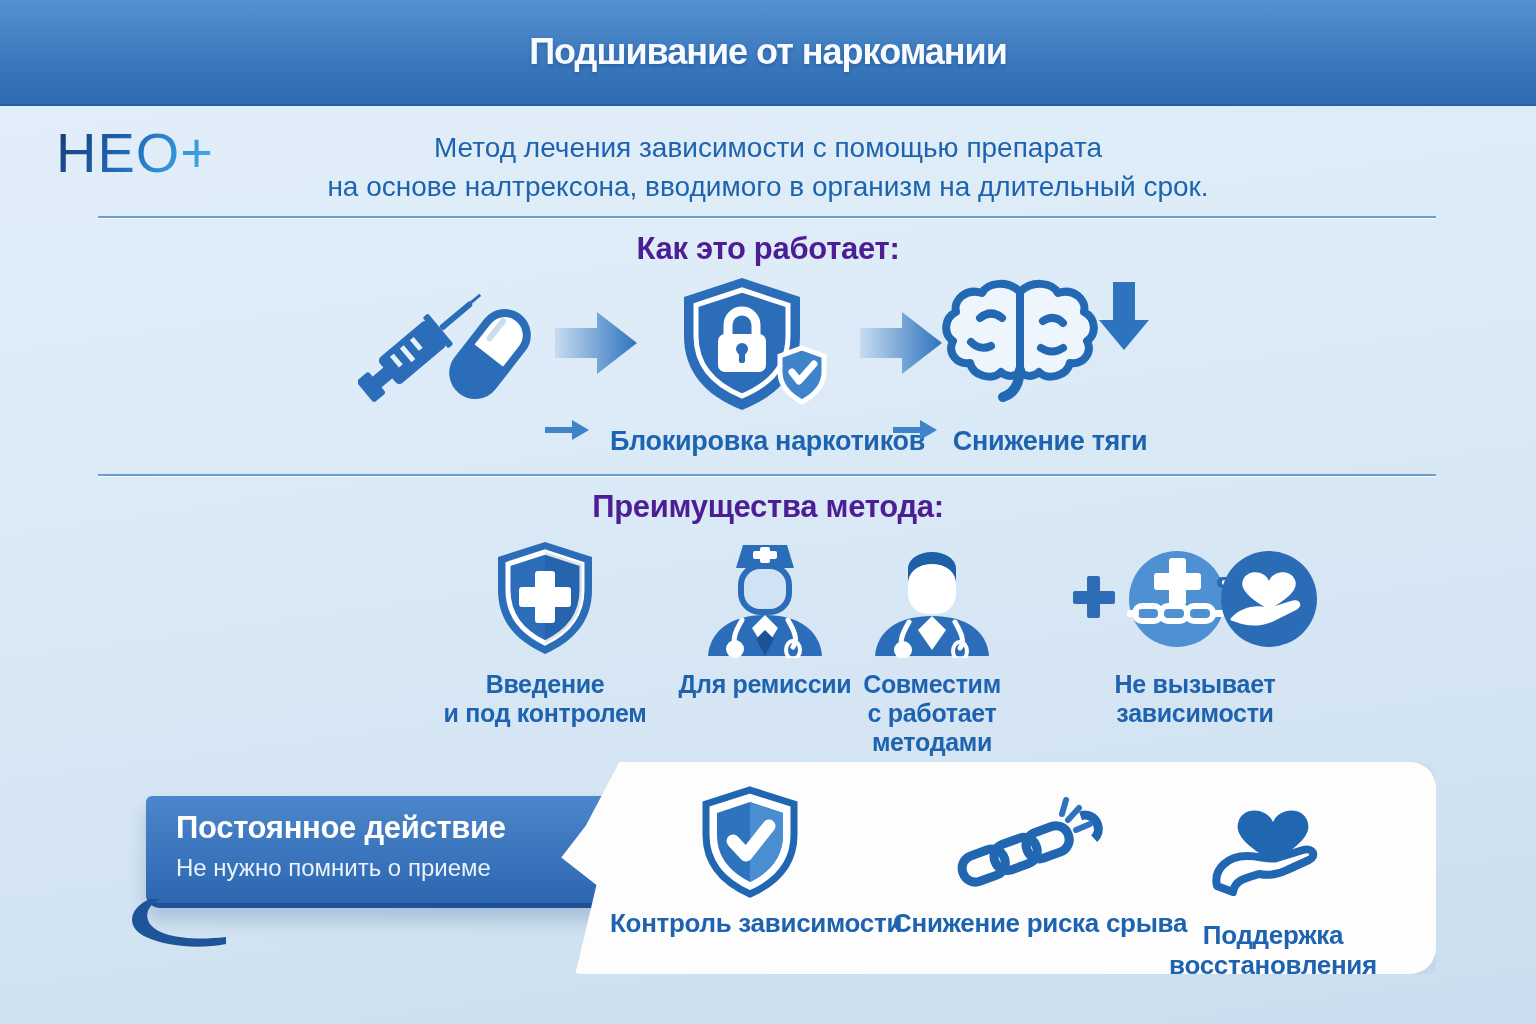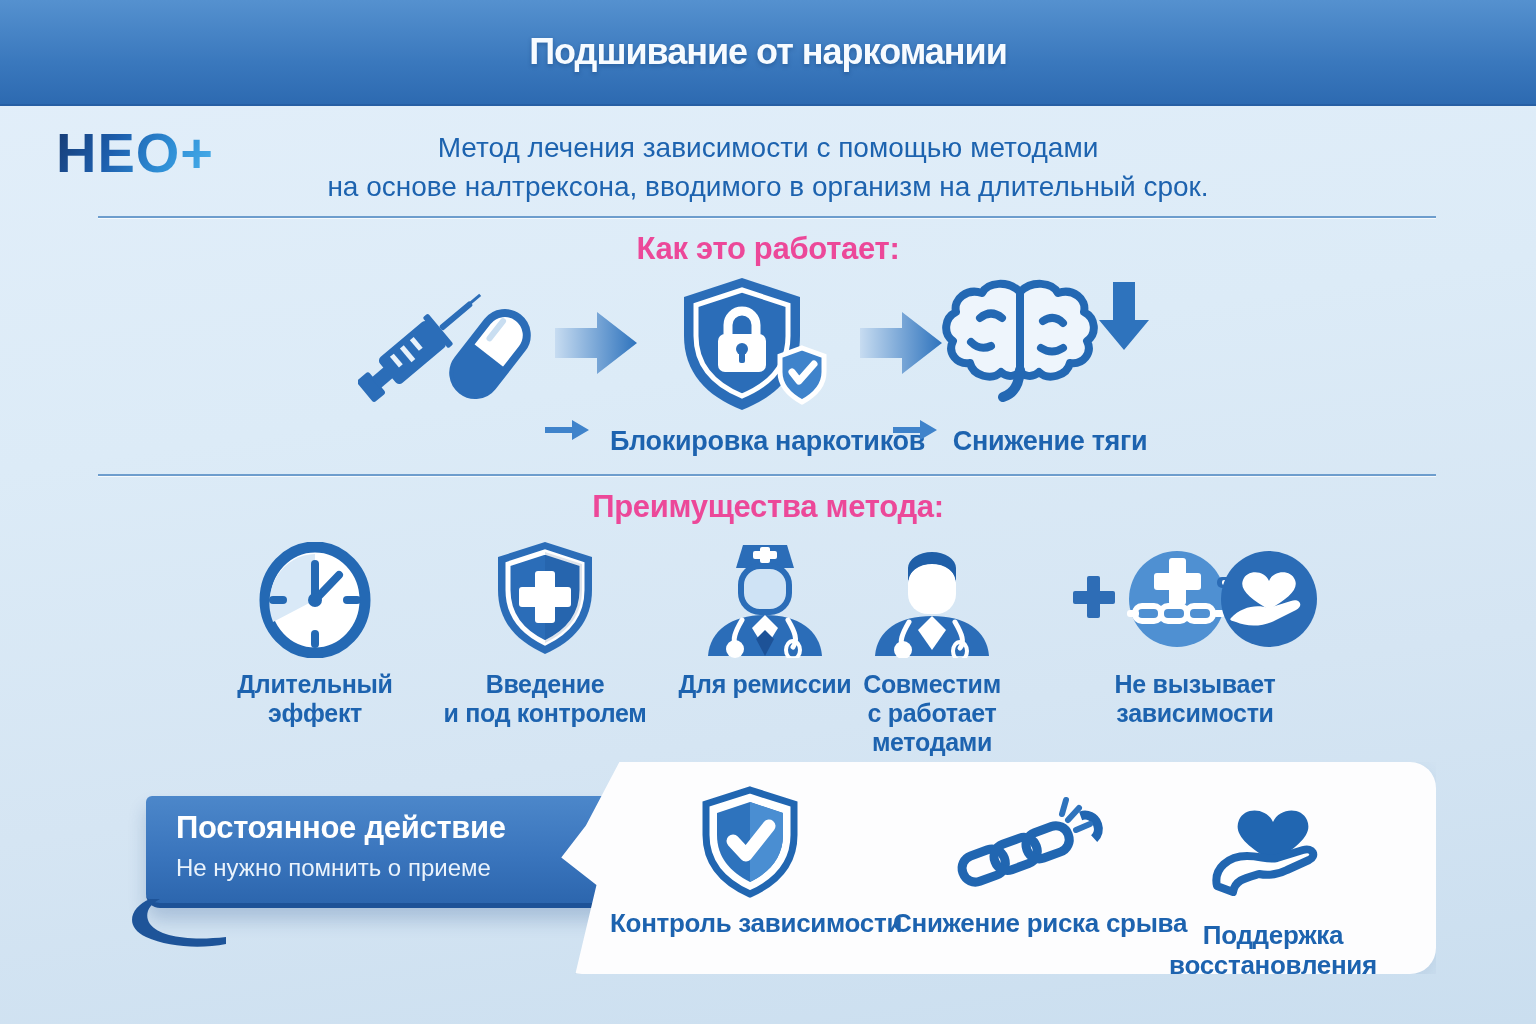--- a/index.html
+++ b/index.html
@@ -12,34 +12,34 @@
     position:absolute;top:0;left:0;width:1536px;height:104px;
     background:linear-gradient(180deg,#5591cf 0%,#3a78bd 60%,#2d6ab1 100%);
     border-bottom:2px solid #275fa4;
     display:flex;align-items:center;justify-content:center;
   }
   .banner h1{
     margin:0;color:#f7fbff;font-size:36px;font-weight:700;letter-spacing:-1px;
     text-shadow:0 2px 4px rgba(10,50,100,.35);
   }
   .logo{
-    position:absolute;left:56px;top:120px;font-size:56px;font-weight:700;letter-spacing:1px;
+    position:absolute;left:56px;top:120px;font-size:56px;font-weight:400;letter-spacing:1px;
     background:linear-gradient(120deg,#16386f 0%,#1d5fae 38%,#2f8fd6 68%,#4db4ee 100%);
     -webkit-background-clip:text;background-clip:text;color:transparent;
   }
   .subtitle{
     position:absolute;top:128px;left:0;width:1536px;text-align:center;
     color:#1d63af;font-size:28px;line-height:39px;font-weight:500;
   }
   .divider{position:absolute;left:98px;width:1338px;height:2px;background:#6d9dcd;box-shadow:0 1px 0 rgba(255,255,255,.7);}
   .div1{top:216px;}
   .div2{top:474px;}
   .section-heading{
     position:absolute;left:0;width:1536px;text-align:center;
-    color:#ec4899;font-size:31px;font-weight:700;letter-spacing:-.3px;
+    color:#4c1d95;font-size:31px;font-weight:700;letter-spacing:-.3px;
   }
   .h-how{top:231px;}
   .h-adv{top:489px;}
   .how-row{position:absolute;top:276px;left:0;width:1536px;height:185px;}
   .how-step{position:absolute;text-align:center;}
   .how-icon-box{height:138px;display:flex;align-items:flex-end;justify-content:center;}
   .step-label{margin-top:12px;color:#1d63af;font-size:27px;font-weight:600;white-space:nowrap;letter-spacing:-.3px;}
   .big-arrow{position:absolute;top:36px;}
   .small-arrow{position:absolute;top:144px;}
   .adv-row{position:absolute;top:536px;left:0;width:1536px;height:220px;}
@@ -69,21 +69,21 @@
 </style>
 </head>
 <body>
 
 <header class="banner">
   <h1>Подшивание от наркомании</h1>
 </header>
 
 <div class="logo">НЕО+</div>
 <div class="subtitle">
-  <div>Метод лечения зависимости с помощью методами</div>
+  <div>Метод лечения зависимости с помощью препарата</div>
   <div>на основе налтрексона, вводимого в организм на длительный срок.</div>
 </div>
 
 <div class="divider div1"></div>
 
 <div class="section-heading h-how">Как это работает:</div>
 
 <div class="how-row">
 
   <div class="how-step" style="left:310px;width:280px;">
@@ -169,37 +169,20 @@
     <div class="step-label">Снижение тяги</div>
   </div>
 </div>
 
 <div class="divider div2"></div>
 
 <div class="section-heading h-adv">Преимущества метода:</div>
 
 <div class="adv-row">
 
-  <div class="adv-item" style="left:195px;width:240px;">
-    <div class="adv-icon-box">
-      <svg width="112" height="116" viewBox="0 0 112 116">
-        <ellipse cx="56" cy="58" rx="50" ry="53" fill="#ffffff" stroke="#2469b4" stroke-width="11"></ellipse>
-        <path d="M56 58 L56 12 A46 49 0 0 0 14 80 Z" fill="#d9e9f7"></path>
-        <line x1="56" y1="58" x2="56" y2="22" stroke="#2469b4" stroke-width="8" stroke-linecap="round"></line>
-        <line x1="56" y1="58" x2="80" y2="33" stroke="#2469b4" stroke-width="8" stroke-linecap="round"></line>
-        <circle cx="56" cy="58" r="7" fill="#2469b4"></circle>
-        <line x1="88" y1="58" x2="98" y2="58" stroke="#2469b4" stroke-width="8" stroke-linecap="round"></line>
-        <line x1="14" y1="58" x2="24" y2="58" stroke="#2469b4" stroke-width="8" stroke-linecap="round"></line>
-        <line x1="56" y1="92" x2="56" y2="102" stroke="#2469b4" stroke-width="8" stroke-linecap="round"></line>
-      </svg>
-    </div>
-    <div class="adv-label">
-      <div>Длительный эффект</div>
-    </div>
-  </div>
 
   <div class="adv-item" style="left:425px;width:240px;">
     <div class="adv-icon-box">
       <svg width="118" height="120" viewBox="0 0 118 120">
         <path d="M59 4 L106 19 V52 C106 83 88 103 59 116 C30 103 12 83 12 52 V19 Z" fill="#2b6db8"></path>
         <path d="M59 14 L96 26 V52 C96 77 82 94 59 105 C36 94 22 77 22 52 V26 Z" fill="none" stroke="#ffffff" stroke-width="5"></path>
         <path d="M59 14 L96 26 V52 C96 77 82 94 59 105 Z" fill="rgba(12,55,110,0.14)"></path>
         <rect x="49" y="33" width="20" height="52" rx="3" fill="#ffffff"></rect>
         <rect x="33" y="49" width="52" height="20" rx="3" fill="#ffffff"></rect>
       </svg>

